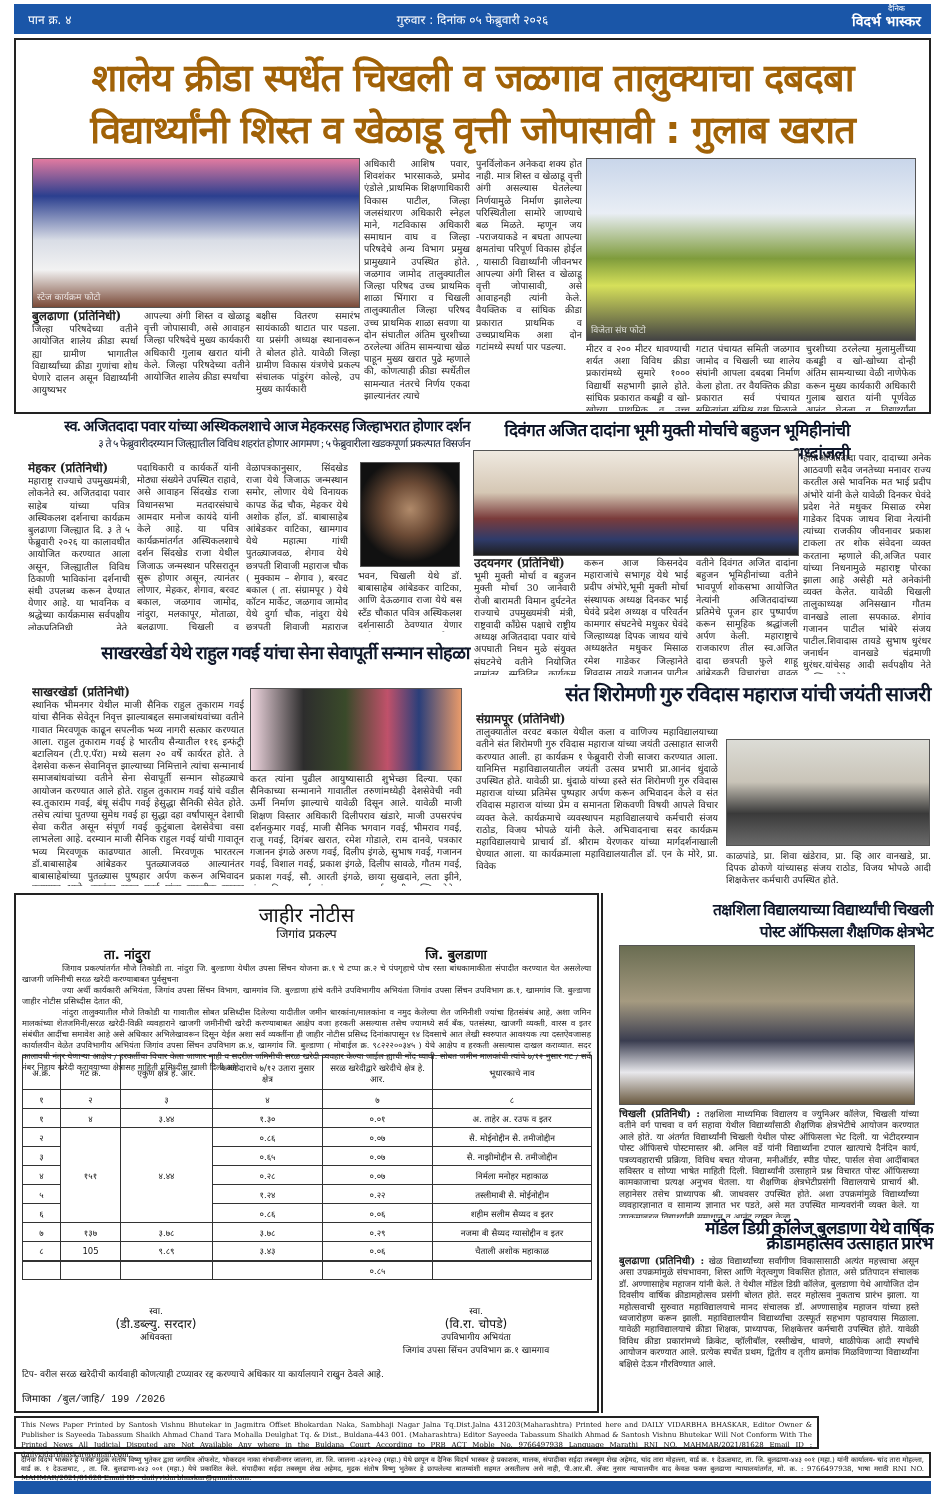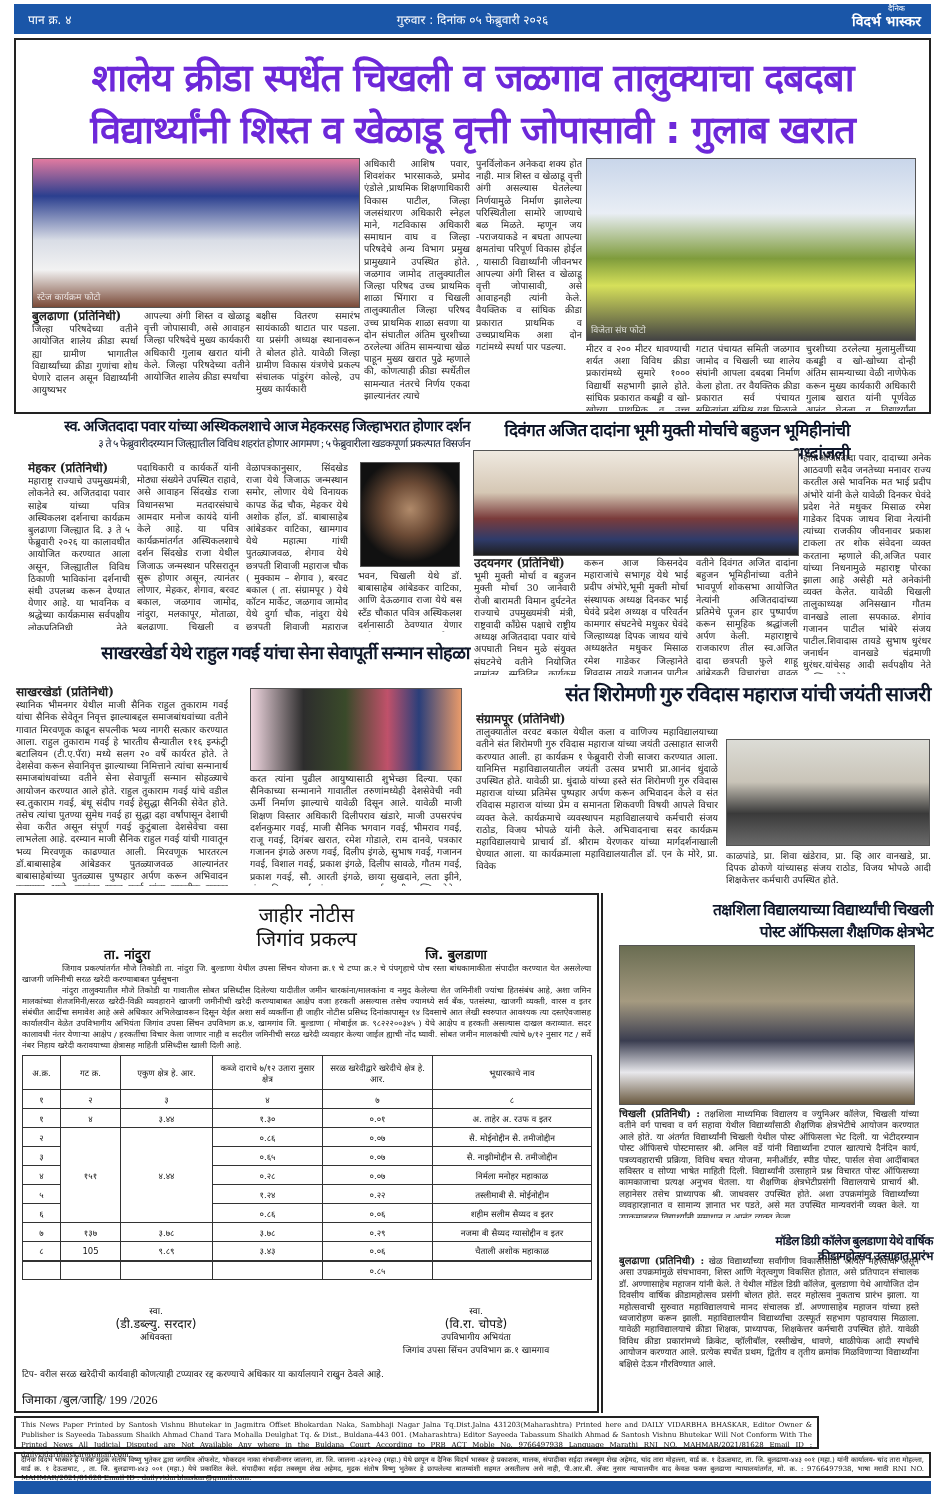--- a/index.html
+++ b/index.html
@@ -5,43 +5,43 @@
   * { box-sizing: border-box; margin: 0; padding: 0; }
   body { width: 945px; height: 1494px; background: #fff; font-family: "DejaVu Serif", serif; color: #111; position: relative; overflow: hidden; }
   .abs { position: absolute; }
   .masthead { left: 14px; top: 4px; width: 917px; height: 30px; background: #1a56a8; color: #fff; font-family: "DejaVu Sans", sans-serif; }
   .masthead .pg { position: absolute; left: 14px; top: 7px; font-size: 12px; }
   .masthead .date { position: absolute; left: 0; right: 0; top: 7px; text-align: center; font-size: 12px; }
   .masthead .brand { position: absolute; right: 10px; top: 1px; text-align: right; line-height: 1; }
   .masthead .brand .small { font-size: 8px; display:block; margin-right: 16px;}
   .masthead .brand .big { font-size: 14px; font-weight: bold; }
   .lead-box { left: 14px; top: 38px; width: 917px; height: 376px; border: 2px solid #222; }
-  .headline { position: absolute; left: 0; right: 0; text-align: center; font-family: "DejaVu Sans", sans-serif; font-weight: bold; color: #6d28d9; letter-spacing: -1px; }
+  .headline { position: absolute; left: 0; right: 0; text-align: center; font-family: "DejaVu Sans", sans-serif; font-weight: bold; color: #a16207; letter-spacing: -1px; }
   .h1a { top: 10px; font-size: 38px; }
   .h1b { top: 62px; font-size: 38px; }
   .photo { background: linear-gradient(135deg, #6d7fa8 0%, #c4b8a7 40%, #8a5a40 70%, #3e4a60 100%); position: absolute; border: 1px solid #555; overflow: hidden; }
   .photo .cap { position:absolute; left:4px; bottom:4px; font-size:9px; color:#fff; font-family:"DejaVu Sans",sans-serif; opacity:.8;}
   .col { position: absolute; font-size: 9.4px; line-height: 12.2px; text-align: justify; color: #222; overflow: hidden; }
   .dateline { font-weight: bold; font-size: 12px; display: block; margin-bottom: 1px; }
   .sec-head { position: absolute; text-align: right; font-family: Liberation Serif, serif; font-weight: bold; color: #0f172a; letter-spacing: -0.5px; }
   .notice { left: 14px; top: 893px; width: 585px; height: 520px; border: 2px solid #222; }
   .notice .title { position: absolute; left: 0; right: 0; top: 6px; text-align: center; font-family: "DejaVu Sans", sans-serif; font-size: 20px; }
-  .notice .sub { position: absolute; left: 0; right: 0; top: 30px; text-align: center; font-family: "DejaVu Sans", sans-serif; font-size: 20px; }
+  .notice .sub { position: absolute; left: 0; right: 0; top: 30px; text-align: center; font-family: "DejaVu Sans", sans-serif; font-size: 12px; }
   .notice .tal { position:absolute; left: 88px; top: 50px; font-family:"DejaVu Sans",sans-serif; font-size: 13px; font-weight: bold;}
   .notice .dist { position:absolute; right: 110px; top: 50px; font-family:"DejaVu Sans",sans-serif; font-size: 13px; font-weight: bold;}
   .notice .body { position:absolute; left: 6px; right: 6px; top: 68px; font-size: 8.2px; line-height: 11px; text-align: justify; color:#222; }
   .notice .body p { text-indent: 40px; }
   table.land { position: absolute; left: 6px; top: 160px; width: 570px; border-collapse: collapse; font-size: 8.5px; font-family: "DejaVu Sans", sans-serif; }
   table.land th, table.land td { border: 1px solid #333; text-align: center; height: 19px; padding: 1px 3px; font-weight: normal; }
   table.land th { height: 34px; font-size: 8.5px; }
   table.land td.name { text-align: center; }
   .sig { position:absolute; text-align:center; font-size: 9px; font-family:"DejaVu Sans",sans-serif; line-height: 13px; }
   .sig .nm { font-size: 12px; }
   .tip { position:absolute; left: 6px; top: 472px; font-size: 9px; font-family:"DejaVu Sans",sans-serif;}
-  .ref { position:absolute; left: 6px; top: 496px; font-size: 12px; font-family:Liberation Serif, serif;}
+  .ref { position:absolute; left: 6px; top: 496px; font-size: 10px; font-family:Liberation Mono, monospace;}
   .right-box { left: 601px; top: 893px; width: 330px; height: 520px; border-left: 2px solid #222; }
   .footer1 { left: 14px; top: 1416px; width: 805px; height: 33px; border: 2px solid #222; font-size: 7px; line-height: 10px; padding: 2px 5px; text-align: justify; font-family: "DejaVu Serif", serif; }
   .footer2 { left: 14px; top: 1452px; width: 917px; height: 26px; border: 2px solid #222; font-size: 7px; line-height: 9px; padding: 2px 5px; text-align: justify; }
   .bottombar { left: 14px; top: 1481px; width: 917px; height: 13px; background: #1a56a8; }
 </style>
 </head>
 <body>
 
 <div class="abs masthead">
   <span class="pg">पान क्र. ४</span>
@@ -89,21 +89,21 @@
 <div class="photo" style="left:473px;top:450px;width:326px;height:106px;background:linear-gradient(180deg,#efe9e0 0%,#d5c7b4 40%,#7a3b3b 65%,#2f3b6a 85%,#1e1e1e 100%);"></div>
 <div class="col" style="left:803px;top:452px;width:128px;height:222px;">होते अजितदादा पवार, दादाच्या अनेक आठवणी सदैव जनतेच्या मनावर राज्य करतील असे भावनिक मत भाई प्रदीप अंभोरे यांनी केले यावेळी दिनकर घेवंदे प्रदेश नेते मधुकर मिसाळ रमेश गाडेकर दिपक जाधव शिवा नेत्यांनी त्यांच्या राजकीय जीवनावर प्रकाश टाकला तर शोक संवेदना व्यक्त करताना म्हणाले की,अजित पवार यांच्या निधनामुळे महाराष्ट्र पोरका झाला आहे असेही मते अनेकांनी व्यक्त केलेत. यावेळी चिखली तालुकाध्यक्ष अनिसखान गौतम वानखडे लाला सपकाळ. शेगांव गजानन पाटील भांबेरे संजय पाटील.शिवादास तायडे सुभाष धुरंधर जनार्धन वानखडे चंद्रमाणी धुरंधर.यांचेसह आदी सर्वपक्षीय नेते उपस्थित होते.</div>
 <div class="col" style="left:474px;top:557px;width:102px;height:118px;">
   <span class="dateline">उदयनगर (प्रतिनिधी)</span>
   <span>भूमी मुक्ती मोर्चा व बहुजन मुक्ती मोर्चा 30 जानेवारी रोजी बारामती विमान दुर्घटनेत राज्याचे उपमुख्यमंत्री मंत्री, राष्ट्रवादी काँग्रेस पक्षाचे राष्ट्रीय अध्यक्ष अजितदादा पवार यांचे अपघाती निधन मुळे संयुक्त संघटनेचे वतीने नियोजित नामांतर स्मृतिदिन कार्यक्रम स्थगित</span>
 </div>
 <div class="col" style="left:584px;top:557px;width:104px;height:118px;">करून आज किसनदेव महाराजांचे सभागृह येथे भाई प्रदीप अंभोरे,भूमी मुक्ती मोर्चा संस्थापक अध्यक्ष दिनकर भाई घेवंदे प्रदेश अध्यक्ष व परिवर्तन कामगार संघटनेचे मधुकर घेवंदे जिल्हाध्यक्ष दिपक जाधव यांचे अध्यक्षतेत मधुकर मिसाळ रमेश गाडेकर जिल्हानेते शिवदास तायडे गजानन पाटील आदी चे</div>
 <div class="col" style="left:696px;top:557px;width:102px;height:118px;">वतीने दिवंगत अजित दादांना बहुजन भूमिहीनांच्या वतीने भावपूर्ण शोकसभा आयोजित नेत्यांनी अजितदादांच्या प्रतिमेचे पूजन हार पुष्पार्पण करून सामूहिक श्रद्धांजली अर्पण केली. महाराष्ट्राचे राजकारण तील स्व.अजित दादा छत्रपती फुले शाहू आंबेडकरी विचारांचा वादळ वारा</div>
 
 <div class="sec-head" style="left:14px;top:640px;width:456px;font-size:18px;">साखरखेर्डा येथे राहुल गवई यांचा सेना सेवापूर्ती सन्मान सोहळा</div>
-<div class="col" style="left:16px;top:686px;width:212px;height:200px;">
+<div class="col" style="left:32px;top:686px;width:212px;height:200px;">
   <span class="dateline">साखरखेर्डा (प्रतिनिधी)</span>
   <span>स्थानिक भीमनगर येथील माजी सैनिक राहुल तुकाराम गवई यांचा सैनिक सेवेतून निवृत्त झाल्याबद्दल समाजबांधवांच्या वतीने गावात मिरवणूक काढून सपत्नीक भव्य नागरी सत्कार करण्यात आला. राहुल तुकाराम गवई हे भारतीय सैन्यातील ११६ इन्फंट्री बटालियन (टी.ए.पॅरा) मध्ये सलग २० वर्षे कार्यरत होते. ते देशसेवा करून सेवानिवृत्त झाल्याच्या निमित्ताने त्यांचा सन्मानार्थ समाजबांधवांच्या वतीने सेना सेवापूर्ती सन्मान सोहळ्याचे आयोजन करण्यात आले होते. राहुल तुकाराम गवई यांचे वडील स्व.तुकाराम गवई, बंधू संदीप गवई हेसुद्धा सैनिकी सेवेत होते. तसेच त्यांचा पुतण्या सुमेध गवई हा सुद्धा दहा वर्षांपासून देशाची सेवा करीत असून संपूर्ण गवई कुटुंबाला देशसेवेचा वसा लाभलेला आहे. दरम्यान माजी सैनिक राहुल गवई यांची गावातून भव्य मिरवणूक काढण्यात आली. मिरवणूक भारतरत्न डॉ.बाबासाहेब आंबेडकर पुतळ्याजवळ आल्यानंतर बाबासाहेबांच्या पुतळ्यास पुष्पहार अर्पण करून अभिवादन करण्यात आले. तदनंतर राहुल गवई यांचा सपत्नीक सत्कार करण्यात आला. सत्काराला उपस्थित मान्यवरांनी राहुल गवई यांच्या कार्याचे कौतुक</span>
 </div>
 <div class="photo" style="left:250px;top:688px;width:212px;height:83px;background:linear-gradient(90deg,#f0d7e0 0%,#2d2d2d 25%,#3a4a2a 45%,#c0516a 65%,#2b3f7a 80%,#e89a6a 100%);"></div>
 <div class="col" style="left:250px;top:773px;width:212px;height:113px;">करत त्यांना पुढील आयुष्यासाठी शुभेच्छा दिल्या. एका सैनिकाच्या सन्मानाने गावातील तरुणांमध्येही देशसेवेची नवी ऊर्मी निर्माण झाल्याचे यावेळी दिसून आले. यावेळी माजी शिक्षण विस्तार अधिकारी दिलीपराव खंडारे, माजी उपसरपंच दर्शनकुमार गवई, माजी सैनिक भगवान गवई, भीमराव गवई, राजू गवई, दिगंबर खरात, रमेश गोडाले, राम दानवे, पत्रकार गजानन इंगळे अरुण गवई, दिलीप इंगळे, सुभाष गवई, गजानन गवई, विशाल गवई, प्रकाश इंगळे, दिलीप सावळे, गौतम गवई, प्रकाश गवई, सौ. आरती इंगळे, छाया सुखदाने, लता झीने, संजय किसन गवई, संजय तुकाराम गवई, आदी उपस्थित होते.</div>
 
 <div class="sec-head" style="left:474px;top:680px;width:457px;font-size:20px;">संत शिरोमणी गुरु रविदास महाराज यांची जयंती साजरी</div>
 <div class="col" style="left:476px;top:713px;width:242px;height:170px;">
   <span class="dateline">संग्रामपूर (प्रतिनिधी)</span>
   <span>तालुक्यातील वरवट बकाल येथील कला व वाणिज्य महाविद्यालयाच्या वतीने संत शिरोमणी गुरु रविदास महाराज यांच्या जयंती उत्साहात साजरी करण्यात आली. हा कार्यक्रम १ फेब्रुवारी रोजी साजरा करण्यात आला. यानिमित्त महाविद्यालयातील जयंती उत्सव प्रभारी प्रा.आनंद धुंदाळे उपस्थित होते. यावेळी प्रा. धुंदाळे यांच्या हस्ते संत शिरोमणी गुरु रविदास महाराज यांच्या प्रतिमेस पुष्पहार अर्पण करून अभिवादन केले व संत रविदास महाराज यांच्या प्रेम व समानता शिकवणी विषयी आपले विचार व्यक्त केले. कार्यक्रमाचे व्यवस्थापन महाविद्यालयाचे कर्मचारी संजय राठोड, विजय भोपळे यांनी केले. अभिवादनाचा सदर कार्यक्रम महाविद्यालयाचे प्राचार्य डॉ. श्रीराम येरणकर यांच्या मार्गदर्शनाखाली घेण्यात आला. या कार्यक्रमाला महाविद्यालयातील डॉ. एन के मोरे, प्रा. विवेक</span>
@@ -111,20 +111,21 @@
 <div class="photo" style="left:726px;top:739px;width:204px;height:107px;background:linear-gradient(180deg,#dcdcd6 0%,#c9c4b8 40%,#3a3a3a 70%,#6a6a6a 100%);"></div>
 <div class="col" style="left:726px;top:850px;width:205px;height:36px;">काळपांडे, प्रा. शिवा खंडेराव, प्रा. व्हि आर वानखडे, प्रा. दिपक ढोकणे यांच्यासह संजय राठोड, विजय भोपळे आदी शिक्षकेत्तर कर्मचारी उपस्थित होते.</div>
 
 <div class="abs notice">
   <div class="title">जाहीर नोटीस</div>
   <div class="sub">जिगांव प्रकल्प</div>
   <div class="tal">ता. नांदुरा</div>
   <div class="dist">जि. बुलडाणा</div>
   <div class="body">
     <p>जिगाव प्रकल्पांतर्गत मौजे तिकोडी ता. नांदुरा जि. बुल्डाणा येथील उपसा सिंचन योजना क्र.१ चे टप्पा क्र.२ चे पंपगृहाचे पोच रस्ता बांधकामाकीता संपादीत करण्यात येत असलेल्या खाजगी जमिनीची सरळ खरेदी करण्याबाबत पुर्वसुचना</p>
+    <p>ज्या अर्थी कार्यकारी अभियंता, जिगांव उपसा सिंचन विभाग, खामगांव जि. बुल्डाणा हांचे वतीने उपविभागीय अभियंता जिगांव उपसा सिंचन उपविभाग क्र.१, खामगांव जि. बुल्डाणा जाहीर नोटीस प्रसिध्दीस देतात की,</p>
     <p>नांदुरा तालुक्यातील मौजे तिकोडी या गावातील सोबत प्रसिध्दीस दिलेल्या यादीतील जमीन धारकांना/मालकांना व नमुद केलेल्या शेत जमिनीशी ज्यांचा हितसंबंध आहे, अशा जमिन मालकांच्या शेतजमिनी/सरळ खरेदी-विक्री व्यवहाराने खाजगी जमीनीची खरेदी करण्याबाबत आक्षेप वजा हरकती असल्यास तसेच ज्यामध्ये सर्व बँक, पतसंस्था, खाजगी व्यक्ती, वारस व इतर संबंधीत आदींचा समावेश आहे असे अधिकार अभिलेखावरून दिसून येईल अशा सर्व व्यक्तींना ही जाहीर नोटीस प्रसिध्द दिनांकापासून १४ दिवसाचे आत लेखी स्वरुपात आवश्यक त्या दस्तऐवजासह कार्यालयीन वेळेत उपविभागीय अभियंता जिगांव उपसा सिंचन उपविभाग क्र.४, खामगांव जि. बुल्डाणा ( मोबाईल क्र. ९८२२२००३४५ ) येथे आक्षेप व हरकती असल्यास दाखल कराव्यात. सदर कालावधी नंतर येणाऱ्या आक्षेप / हरकतींचा विचार केला जाणार नाही व सदरील जमिनीची सरळ खरेदी व्यवहार केल्या जाईल ह्याची नोंद घ्यावी. सोबत जमीन मालकांची त्यांचे ७/१२ नुसार गट / सर्वे नंबर निहाय खरेदी करावयाच्या क्षेत्रासह माहिती प्रसिध्दीस खाली दिली आहे.</p>
   </div>
   <table class="land">
     <thead>
       <tr>
         <th style="width:38px">अ.क्र.</th>
         <th style="width:60px">गट क्र.</th>
         <th style="width:92px">एकुण क्षेत्र हे. आर.</th>
         <th style="width:110px">कब्जे दाराचे ७/१२ उतारा नुसार क्षेत्र</th>
         <th style="width:110px">सरळ खरेदीद्वारे खरेदीचे क्षेत्र हे. आर.</th>
@@ -224,21 +225,21 @@
 <div class="abs right-box">
   <div class="sec-head" style="left:4px;top:6px;width:326px;font-size:15.5px;line-height:22px;">
     <div>तक्षशिला विद्यालयाच्या विद्यार्थ्यांची चिखली</div>
     <div>पोस्ट ऑफिसला शैक्षणिक क्षेत्रभेट</div>
   </div>
   <div class="photo" style="left:16px;top:52px;width:296px;height:160px;background:linear-gradient(180deg,#6a6d52 0%,#a59a80 35%,#3a3d50 60%,#e8e8ec 80%,#6a5a40 100%);"></div>
   <div class="col" style="left:16px;top:215px;width:300px;height:110px;font-size:8.8px;line-height:11.4px;">
     <span style="font-weight:bold;font-size:10px;">चिखली (प्रतिनिधी) :</span>
     <span>तक्षशिला माध्यमिक विद्यालय व ज्युनिअर कॉलेज, चिखली यांच्या वतीने वर्ग पाचवा व वर्ग सहावा येथील विद्यार्थ्यांसाठी शैक्षणिक क्षेत्रभेटीचे आयोजन करण्यात आले होते. या अंतर्गत विद्यार्थ्यांनी चिखली येथील पोस्ट ऑफिसला भेट दिली. या भेटीदरम्यान पोस्ट ऑफिसचे पोस्टमास्तर श्री. अनिल वर्डे यांनी विद्यार्थ्यांना टपाल खात्याचे दैनंदिन कार्य, पत्रव्यवहाराची प्रक्रिया, विविध बचत योजना, मनीऑर्डर, स्पीड पोस्ट, पार्सल सेवा आदींबाबत सविस्तर व सोप्या भाषेत माहिती दिली. विद्यार्थ्यांनी उत्साहाने प्रश्न विचारत पोस्ट ऑफिसच्या कामकाजाचा प्रत्यक्ष अनुभव घेतला. या शैक्षणिक क्षेत्रभेटीप्रसंगी विद्यालयाचे प्राचार्य श्री. लहानेसर तसेच प्राध्यापक श्री. जाधवसर उपस्थित होते. अशा उपक्रमांमुळे विद्यार्थ्यांच्या व्यवहारज्ञानात व सामान्य ज्ञानात भर पडते, असे मत उपस्थित मान्यवरांनी व्यक्त केले. या उपक्रमाबद्दल विद्यार्थ्यांनी समाधान व आनंद व्यक्त केला.</span>
   </div>
-  <div class="sec-head" style="left:4px;top:328px;width:326px;font-size:12px;line-height:15px;margin-top:13px;">
+  <div class="sec-head" style="left:4px;top:328px;width:326px;font-size:17px;line-height:15px;">
     <div>मॉडेल डिग्री कॉलेज बुलडाणा येथे वार्षिक</div>
     <div>क्रीडामहोत्सव उत्साहात प्रारंभ</div>
   </div>
   <div class="col" style="left:16px;top:362px;width:300px;height:150px;font-size:8.8px;line-height:11.4px;">
     <span style="font-weight:bold;font-size:10px;">बुलढाणा (प्रतिनिधी) :</span>
     <span>खेळ विद्यार्थ्यांच्या सर्वांगीण विकासासाठी अत्यंत महत्त्वाचा असून असा उपक्रमांमुळे संघभावना, शिस्त आणि नेतृत्वगुण विकसित होतात, असे प्रतिपादन संचालक डॉ. अण्णासाहेब महाजन यांनी केले. ते येथील मॉडेल डिग्री कॉलेज, बुलडाणा येथे आयोजित दोन दिवसीय वार्षिक क्रीडामहोत्सव प्रसंगी बोलत होते. सदर महोत्सव नुकताच प्रारंभ झाला. या महोत्सवाची सुरुवात महाविद्यालयाचे मानद संचालक डॉ. अण्णासाहेब महाजन यांच्या हस्ते ध्वजारोहण करून झाली. महाविद्यालयीन विद्यार्थ्यांचा उत्स्फूर्त सहभाग पहावयास मिळाला. यावेळी महाविद्यालयाचे क्रीडा शिक्षक, प्राध्यापक, शिक्षकेत्तर कर्मचारी उपस्थित होते. यावेळी विविध क्रीडा प्रकारांमध्ये क्रिकेट, व्हॉलीबॉल, रस्सीखेच, धावणे, थाळीफेक आदी स्पर्धांचे आयोजन करण्यात आले. प्रत्येक स्पर्धेत प्रथम, द्वितीय व तृतीय क्रमांक मिळविणाऱ्या विद्यार्थ्यांना बक्षिसे देऊन गौरविण्यात आले.</span>
   </div>
 </div>
 
 <div class="abs footer1">This News Paper Printed by Santosh Vishnu Bhutekar in Jagmitra Offset Bhokardan Naka, Sambhaji Nagar Jalna Tq.Dist.Jalna 431203(Maharashtra) Printed here and DAILY VIDARBHA BHASKAR, Editor Owner &amp; Publisher is Sayeeda Tabassum Shaikh Ahmad Chand Tara Mohalla Deulghat Tq. &amp; Dist., Buldana-443 001. (Maharashtra) Editor Sayeeda Tabassum Shaikh Ahmad &amp; Santosh Vishnu Bhutekar Will Not Conform With The Printed News All Judicial Disputed are Not Available Any where in the Buldana Court According to PRB ACT Moble No. 9766497938 Language Marathi RNI NO. MAHMAR/2021/81628 Email ID : dailyvidarbhaskar@gmail.com.</div>

